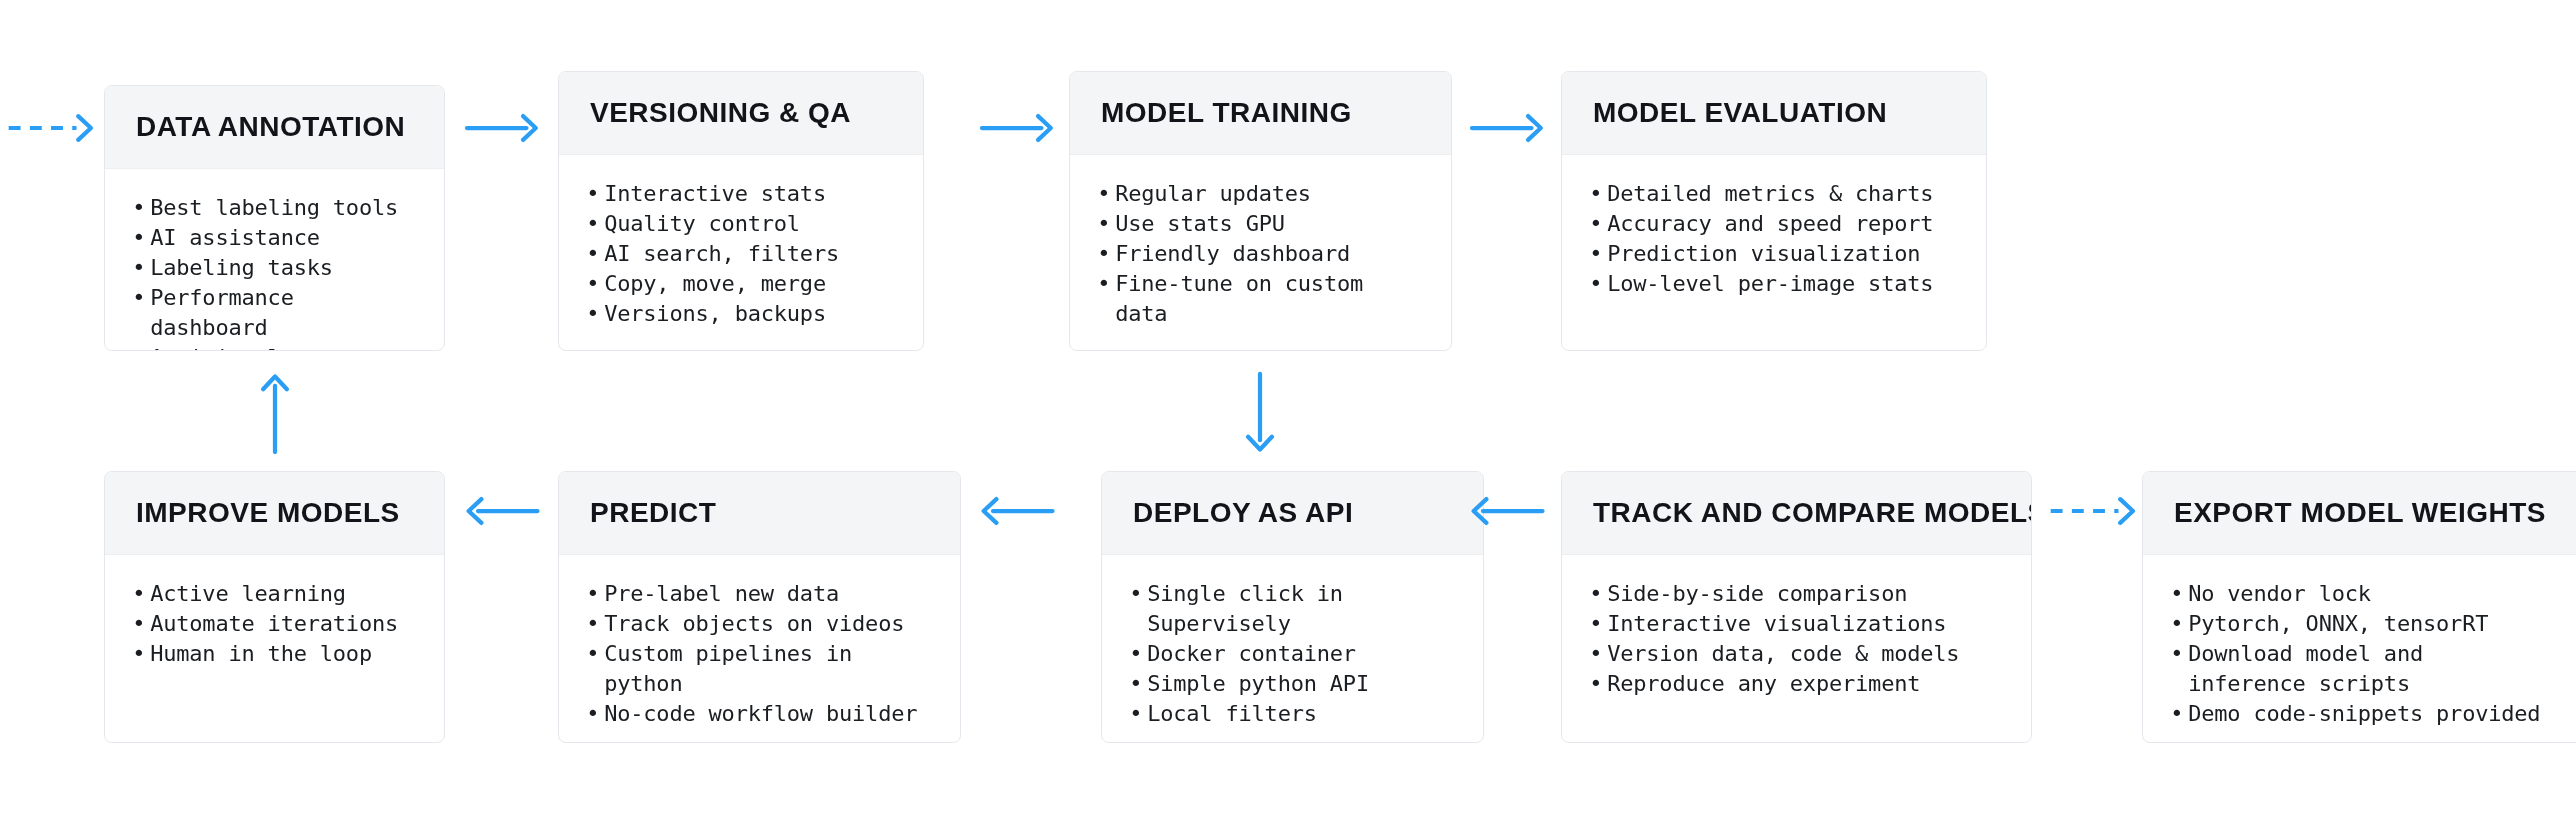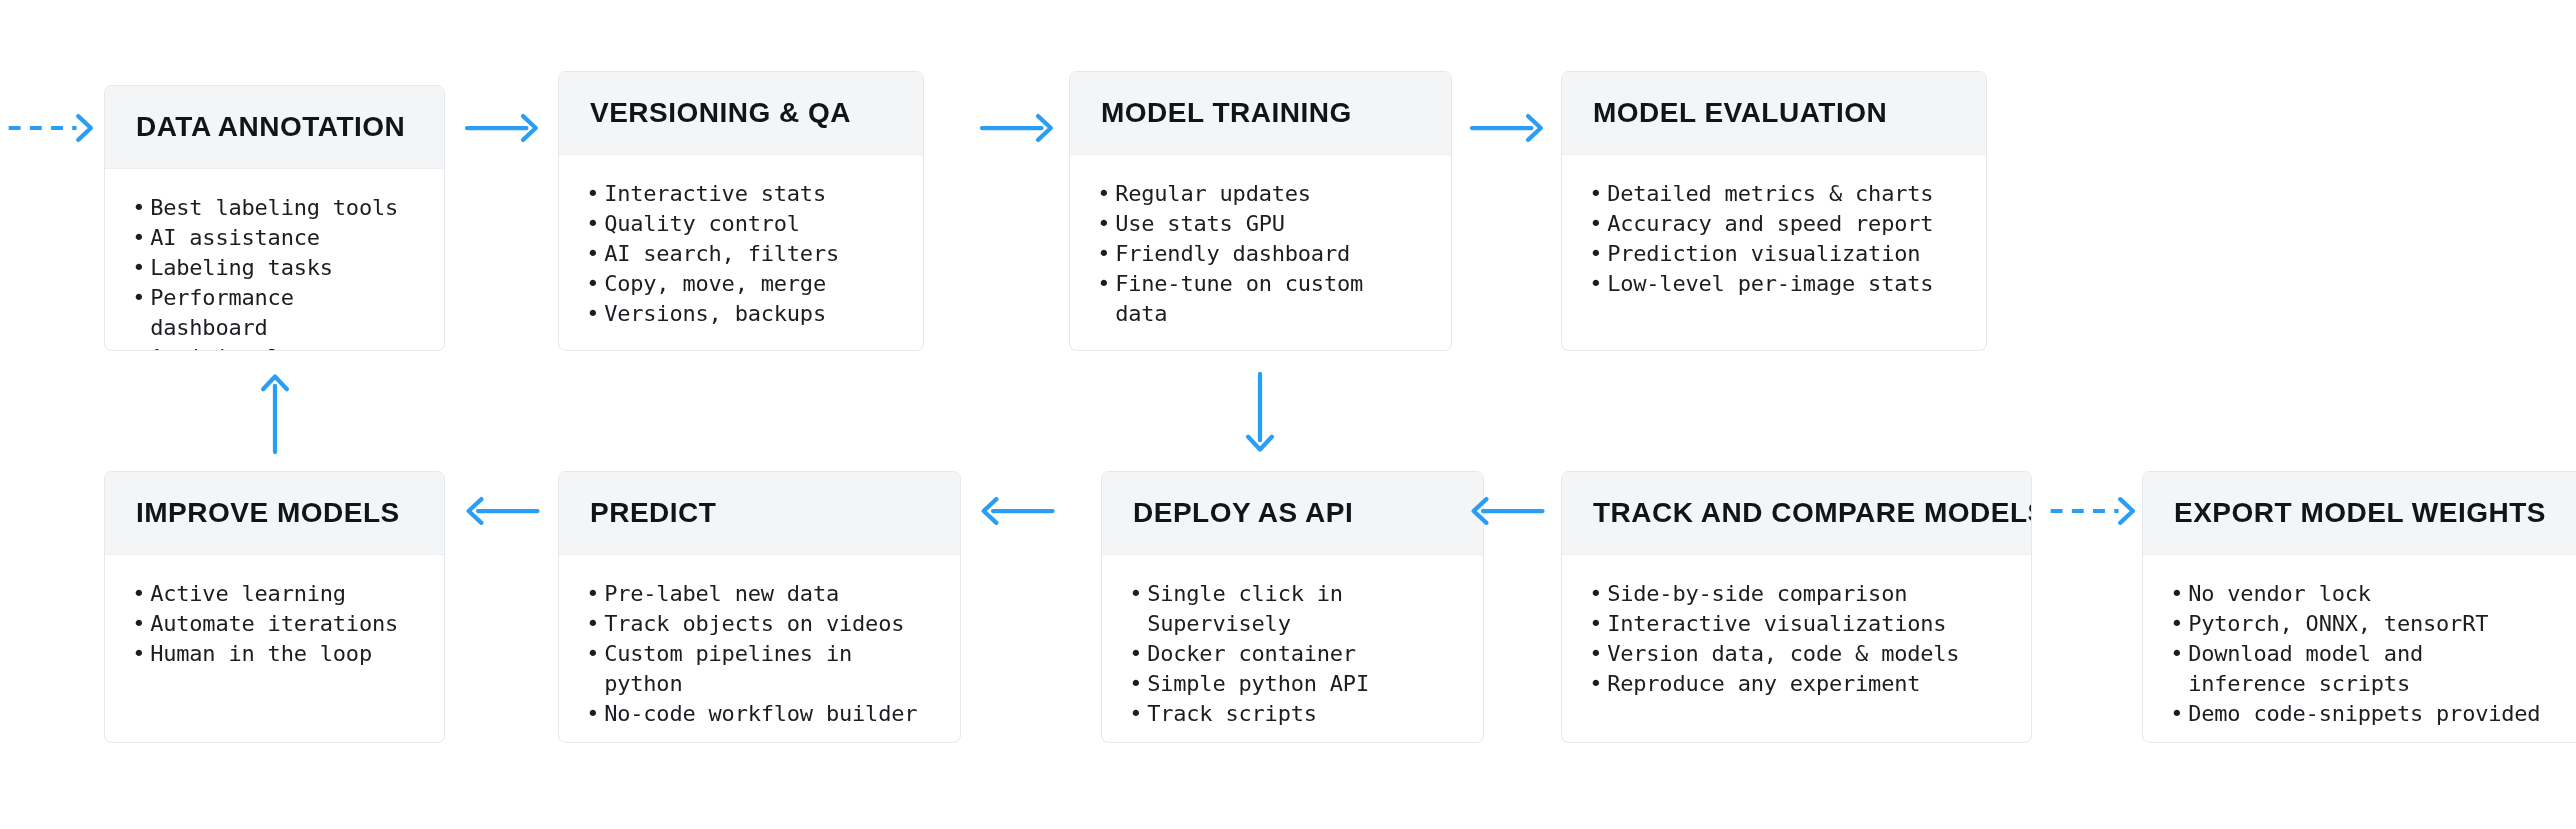--- a/index.html
+++ b/index.html
@@ -176,21 +176,21 @@
 
   <div class="card" style="left:1069px; top:471px; width:383px; height:272px;margin-left:32px;">
     <div class="card-header">
       <span class="card-title">DEPLOY AS API</span>
     </div>
     <div class="card-body">
       <ul class="bullet-list">
         <li style="max-width:221px;">Single click in Supervisely</li>
         <li>Docker container</li>
         <li>Simple python API</li>
-        <li>Track scripts</li>
+        <li>Local filters</li>
       </ul>
     </div>
   </div>
 
   <div class="card" style="left:1561px; top:471px; width:471px; height:272px;">
     <div class="card-header">
       <span class="card-title">TRACK AND COMPARE MODELS</span>
     </div>
     <div class="card-body">
       <ul class="bullet-list">

